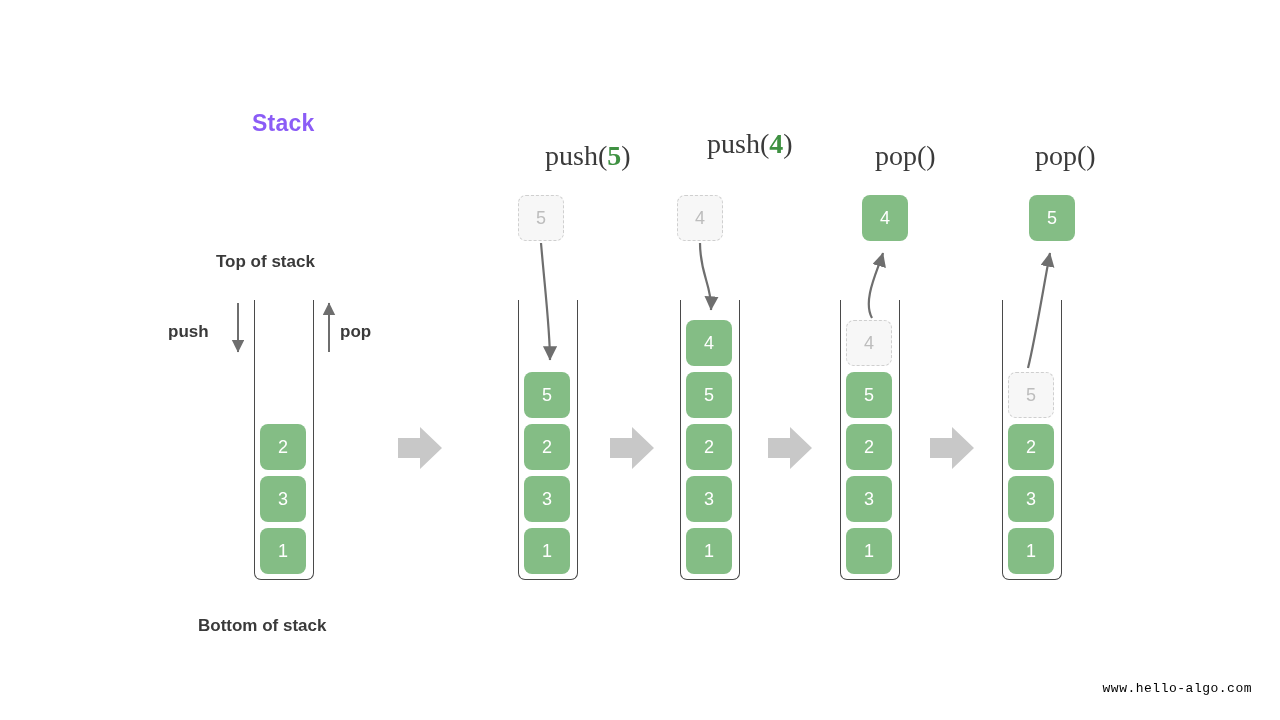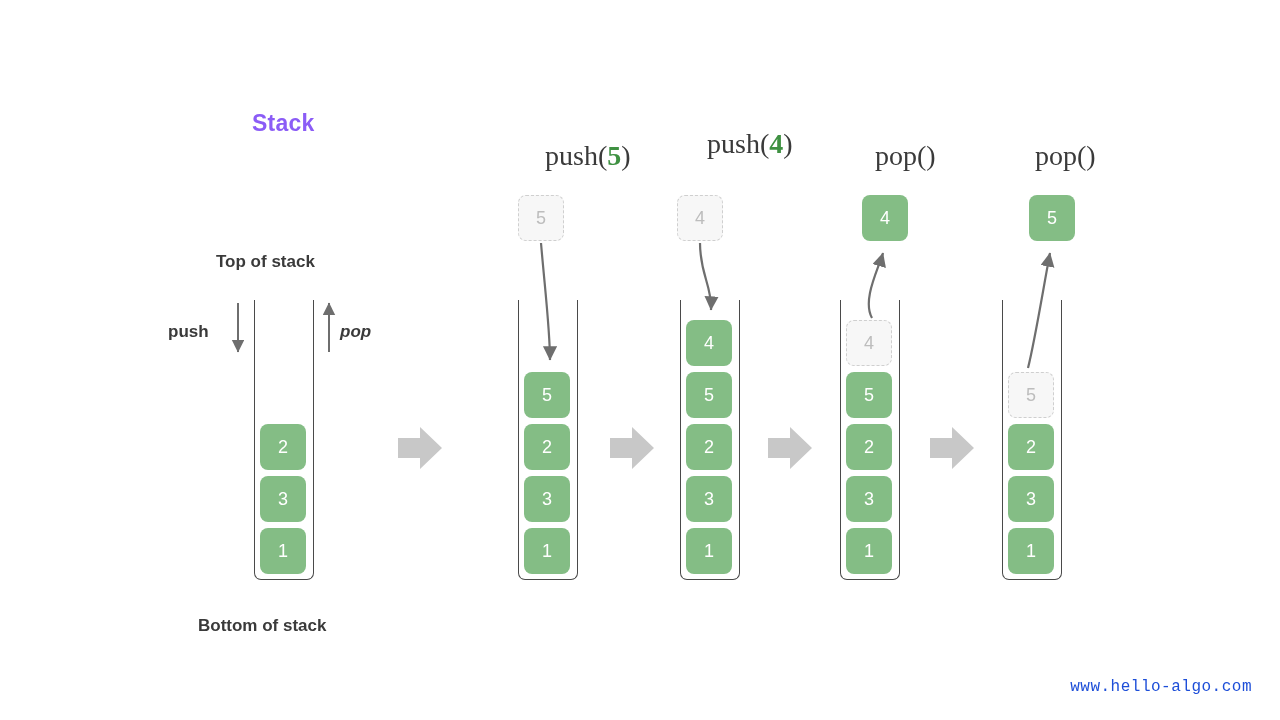--- a/index.html
+++ b/index.html
@@ -40,22 +40,22 @@
     font-size: 28px;
     color: #3a3a3a;
     white-space: nowrap;
     letter-spacing: 0px;
     margin-left: 27px;
   }
   .op-header .arg { color: #3f9142; font-weight: bold; }
 
   .watermark {
     font-family: "Liberation Mono", monospace;
-    font-size: 16px;
-    color: #1d4ed8;
+    font-size: 13px;
+    color: #000000;
     white-space: nowrap;
     letter-spacing: 0.5px;
   }
 
   
   .stack-col { position: absolute; }
 
   .container-u {
     position: absolute;
     box-sizing: border-box;
@@ -103,21 +103,21 @@
 </style>
 </head>
 <body>
 
 <div class="abs stack-title" style="left:252px; top:110px;">Stack</div>
 
 <div class="abs bold-label" style="left:216px; top:252px;">Top of stack</div>
 
 <div class="abs bold-label" style="left:168px; top:322px;">push</div>
 
-<div class="abs bold-label" style="left:340px; top:322px;font-style:italic;">pop</div>
+<div class="abs bold-label" style="left:340px; top:322px;">pop</div>
 
 <div class="abs bold-label" style="left:198px; top:616px;">Bottom of stack</div>
 
 <div class="stack-col">
   <div class="container-u" style="left:254px; top:300px; width:60px; height:280px;"></div>
   <div class="box solid" style="left:260px; top:424px;">2</div>
   <div class="box solid" style="left:260px; top:476px;">3</div>
   <div class="box solid" style="left:260px; top:528px;">1</div>
 </div>
 

